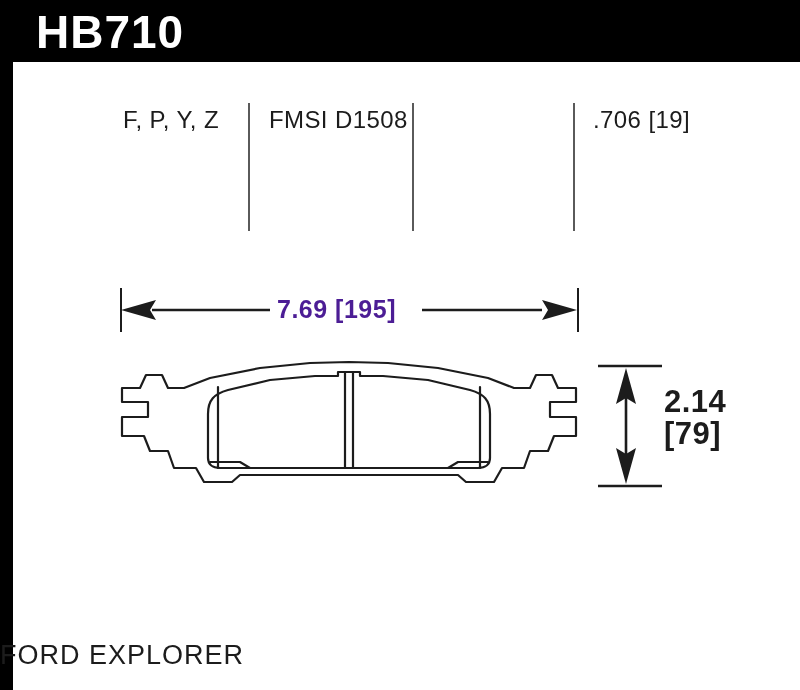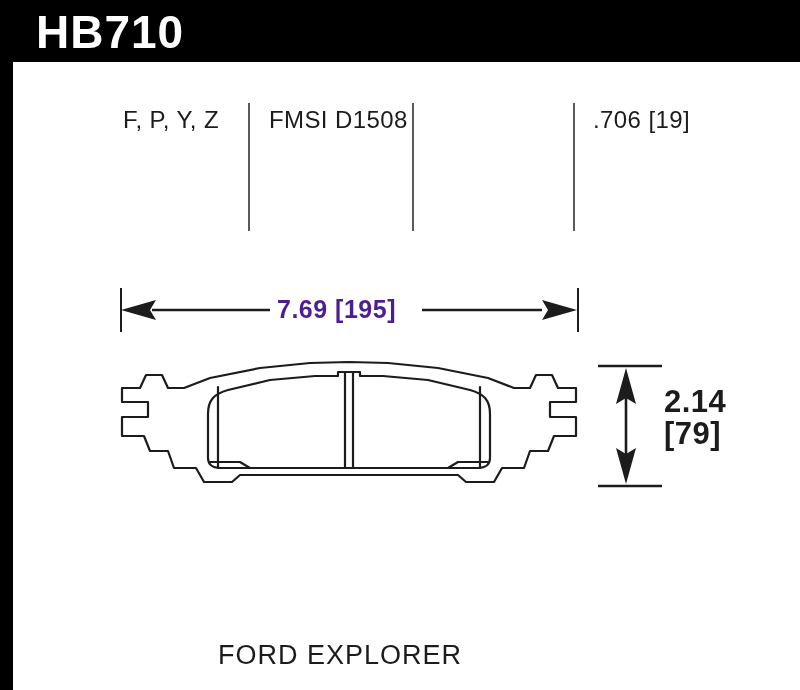--- a/index.html
+++ b/index.html
@@ -135,21 +135,21 @@
     left: 110px;
     top: 358px;
   }
 
   
   .caption {
     position: absolute;
     left: 0;
     top: 640px;
     width: 680px;
-    text-align: center;
+    text-align: left;
     font-size: 27px;
     font-weight: normal;
     color: #1c1c1c;
     letter-spacing: 1px;
     font-stretch: condensed;
     white-space: nowrap;
   }
 </style>
 </head>
 <body>

